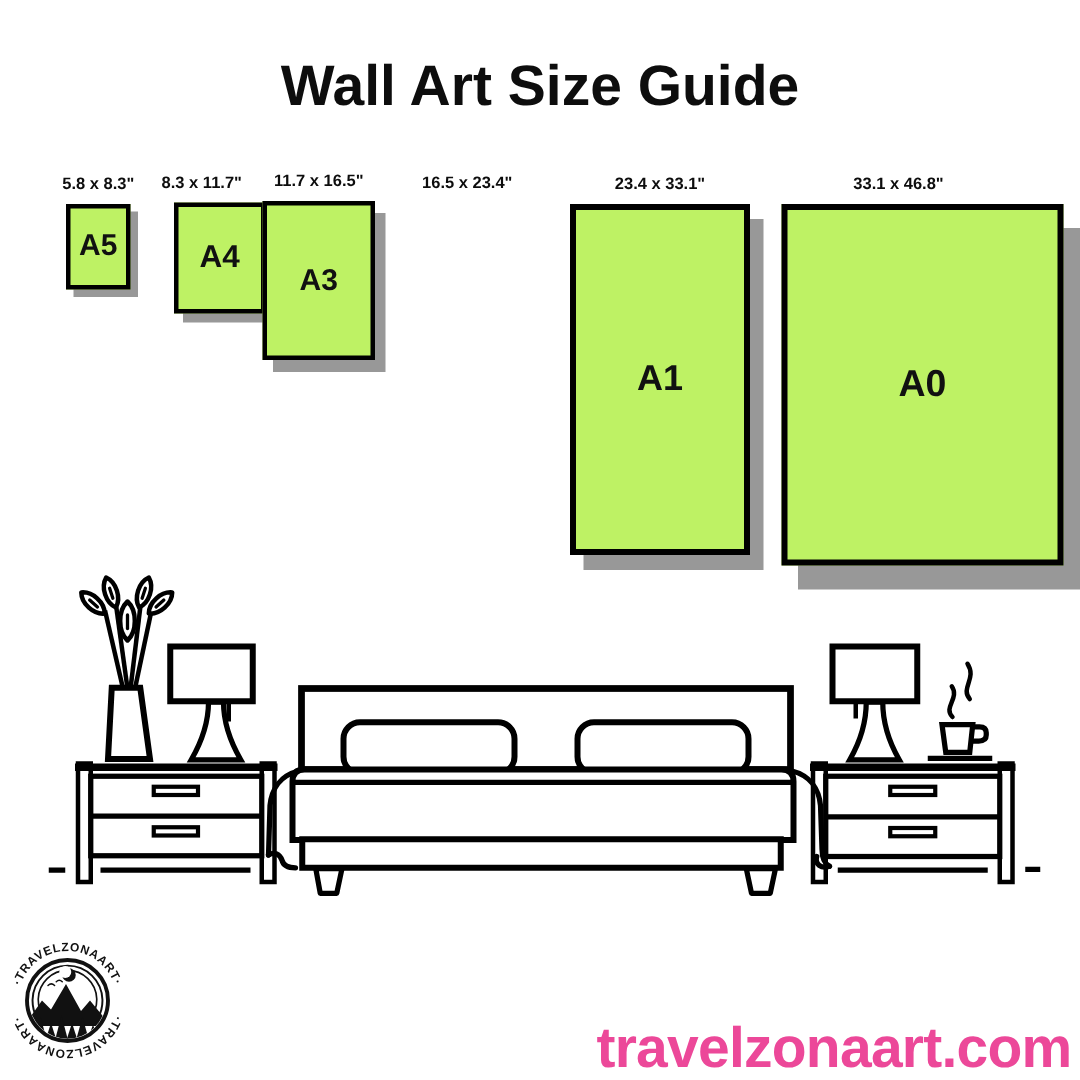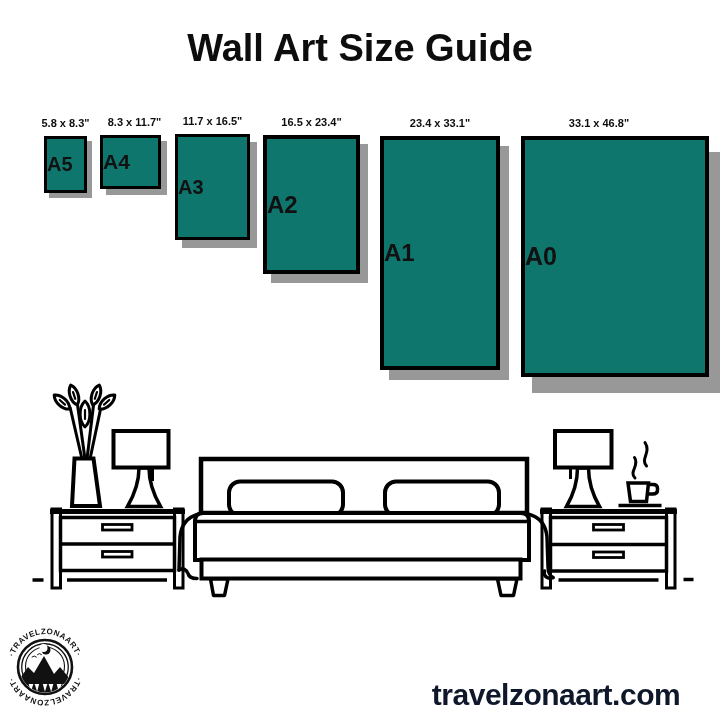--- a/index.html
+++ b/index.html
@@ -1,35 +1,35 @@
 <!DOCTYPE html>
 <html><head>
 <meta charset="utf-8">
 <style>
   html,body{margin:0;padding:0;background:#fff;}
   .canvas{
     position:relative;width:720px;height:720px;background:#fff;overflow:hidden;
     font-family:"Liberation Sans",sans-serif;color:#000;
   }
   .page-title{
-    position:absolute;left:0;top:27px;width:720px;text-align:center;
+    position:absolute;left:0;top:37px;width:720px;text-align:center;
     font-size:38px;font-weight:700;letter-spacing:0px;color:#0d0d0d;
   }
   .frame{
-    position:absolute;background:#0f766e;border:3px solid #000;
-    box-sizing:border-box;display:flex;align-items:center;
+    position:absolute;background:#bef264;border:3px solid #000;
+    box-sizing:border-box;display:flex;align-items:center;justify-content:center;
   }
   .frame .letter{font-weight:700;color:#111;}
   .dim-label{
     position:absolute;transform:translateX(-50%);white-space:nowrap;
     font-size:11px;font-weight:700;color:#0d0d0d;
   }
   .website{
     position:absolute;left:556px;top:678px;transform:translateX(-50%);
-    white-space:nowrap;font-size:30px;font-weight:700;letter-spacing:-0.5px;color:#0f172a;
+    white-space:nowrap;font-size:38px;font-weight:700;letter-spacing:-0.5px;color:#ec4899;
   }
   svg{position:absolute;}
   .ink{stroke:#000;fill:none;}
   .inkfill{stroke:#000;fill:#fff;}
   .solid{fill:#111;stroke:none;}
 </style>
 </head>
 <body>
 
 <div class="canvas">
@@ -39,28 +39,25 @@
   <div class="dim-label" style="left:65.5px;top:117px">5.8 x 8.3"</div>
   <div class="dim-label" style="left:134.5px;top:116px">8.3 x 11.7"</div>
   <div class="dim-label" style="left:212.5px;top:115px">11.7 x 16.5"</div>
   <div class="dim-label" style="left:311.5px;top:116px">16.5 x 23.4"</div>
   <div class="dim-label" style="left:440px;top:117px">23.4 x 33.1"</div>
   <div class="dim-label" style="left:599px;top:117px">33.1 x 46.8"</div>
 
   <div class="frame" style="left:44px;top:136px;width:43px;height:57px;box-shadow:5px 5px 0 #989898">
     <span class="letter" style="font-size:20px">A5</span>
   </div>
-  <div class="frame" style="left:100px;top:135px;width:61px;height:54px;box-shadow:6px 6px 0 #989898">
+  <div class="frame" style="left:116px;top:135px;width:61px;height:74px;box-shadow:6px 6px 0 #989898">
     <span class="letter" style="font-size:21px">A4</span>
   </div>
   <div class="frame" style="left:175px;top:134px;width:75px;height:106px;box-shadow:7px 8px 0 #989898">
     <span class="letter" style="font-size:20px">A3</span>
-  </div>
-  <div class="frame" style="left:263px;top:135px;width:97px;height:139px;border-width:4px;box-shadow:8px 9px 0 #989898">
-    <span class="letter" style="font-size:24px">A2</span>
   </div>
   <div class="frame" style="left:380px;top:136px;width:120px;height:234px;border-width:4px;box-shadow:9px 10px 0 #989898">
     <span class="letter" style="font-size:24px">A1</span>
   </div>
   <div class="frame" style="left:521px;top:136px;width:188px;height:241px;border-width:4px;box-shadow:11px 16px 0 #989898">
     <span class="letter" style="font-size:25px">A0</span>
   </div>
 
   <svg style="left:0;top:380px" width="720" height="225" viewBox="0 380 720 225">
 

